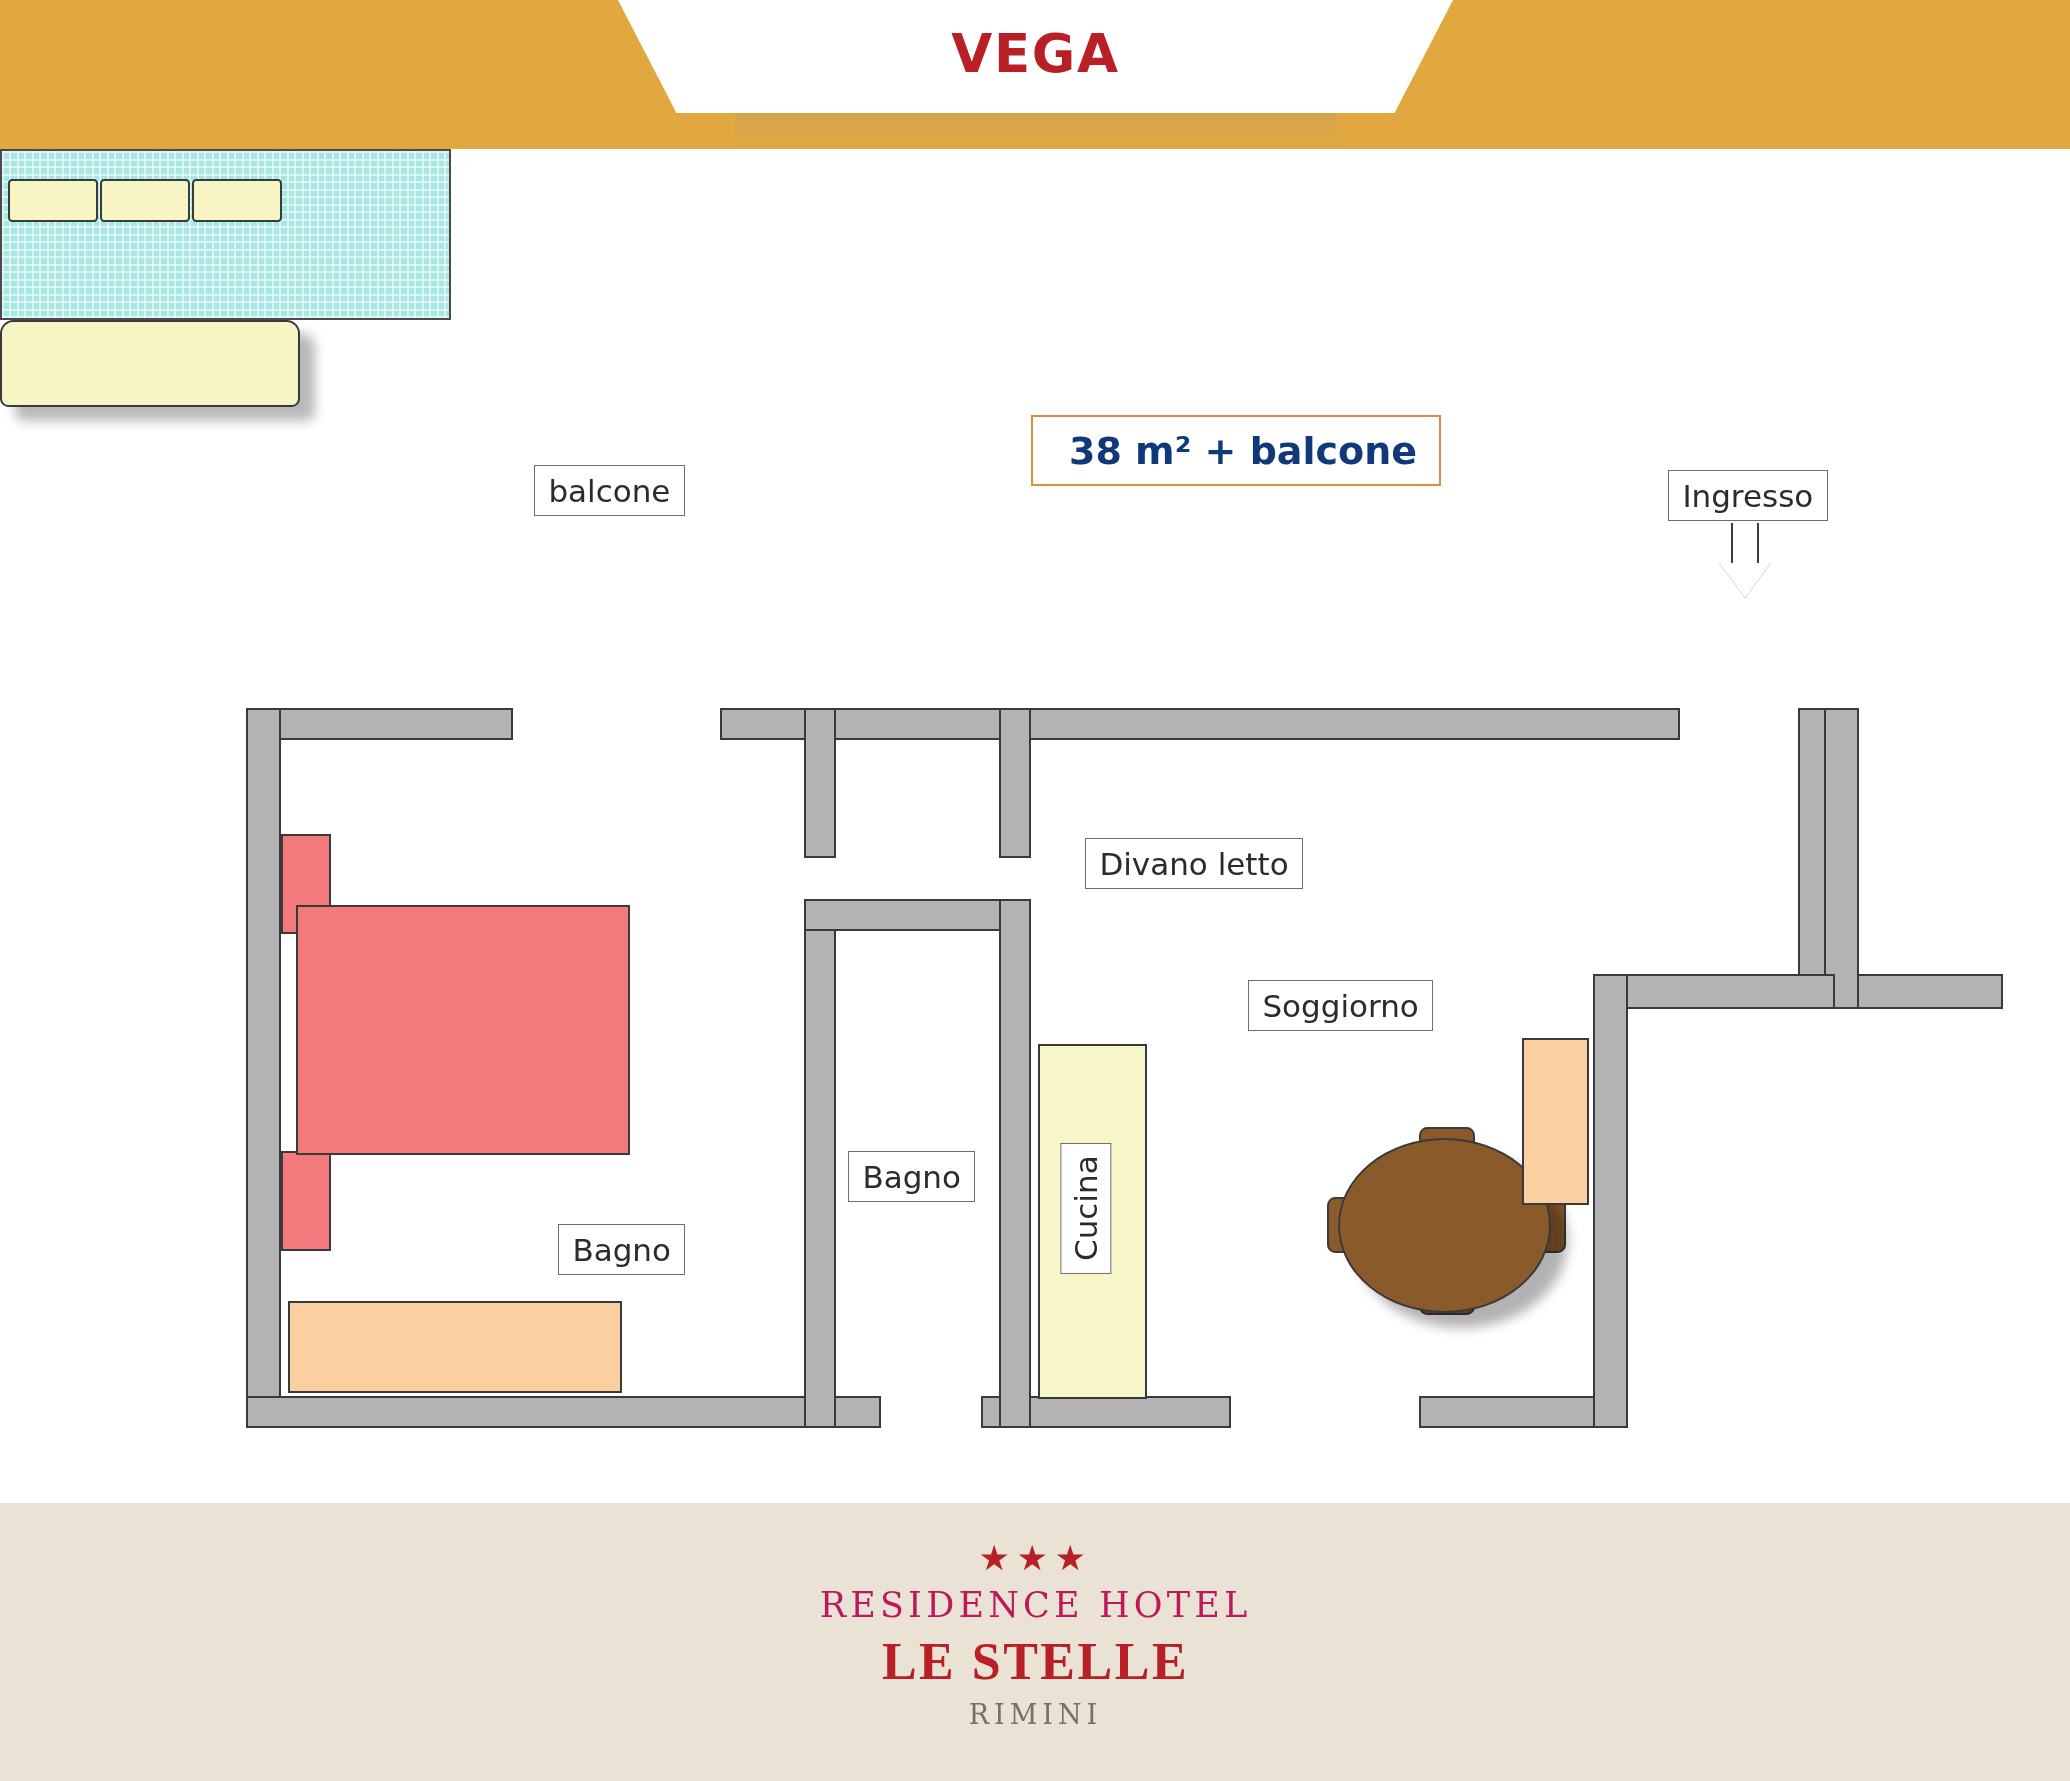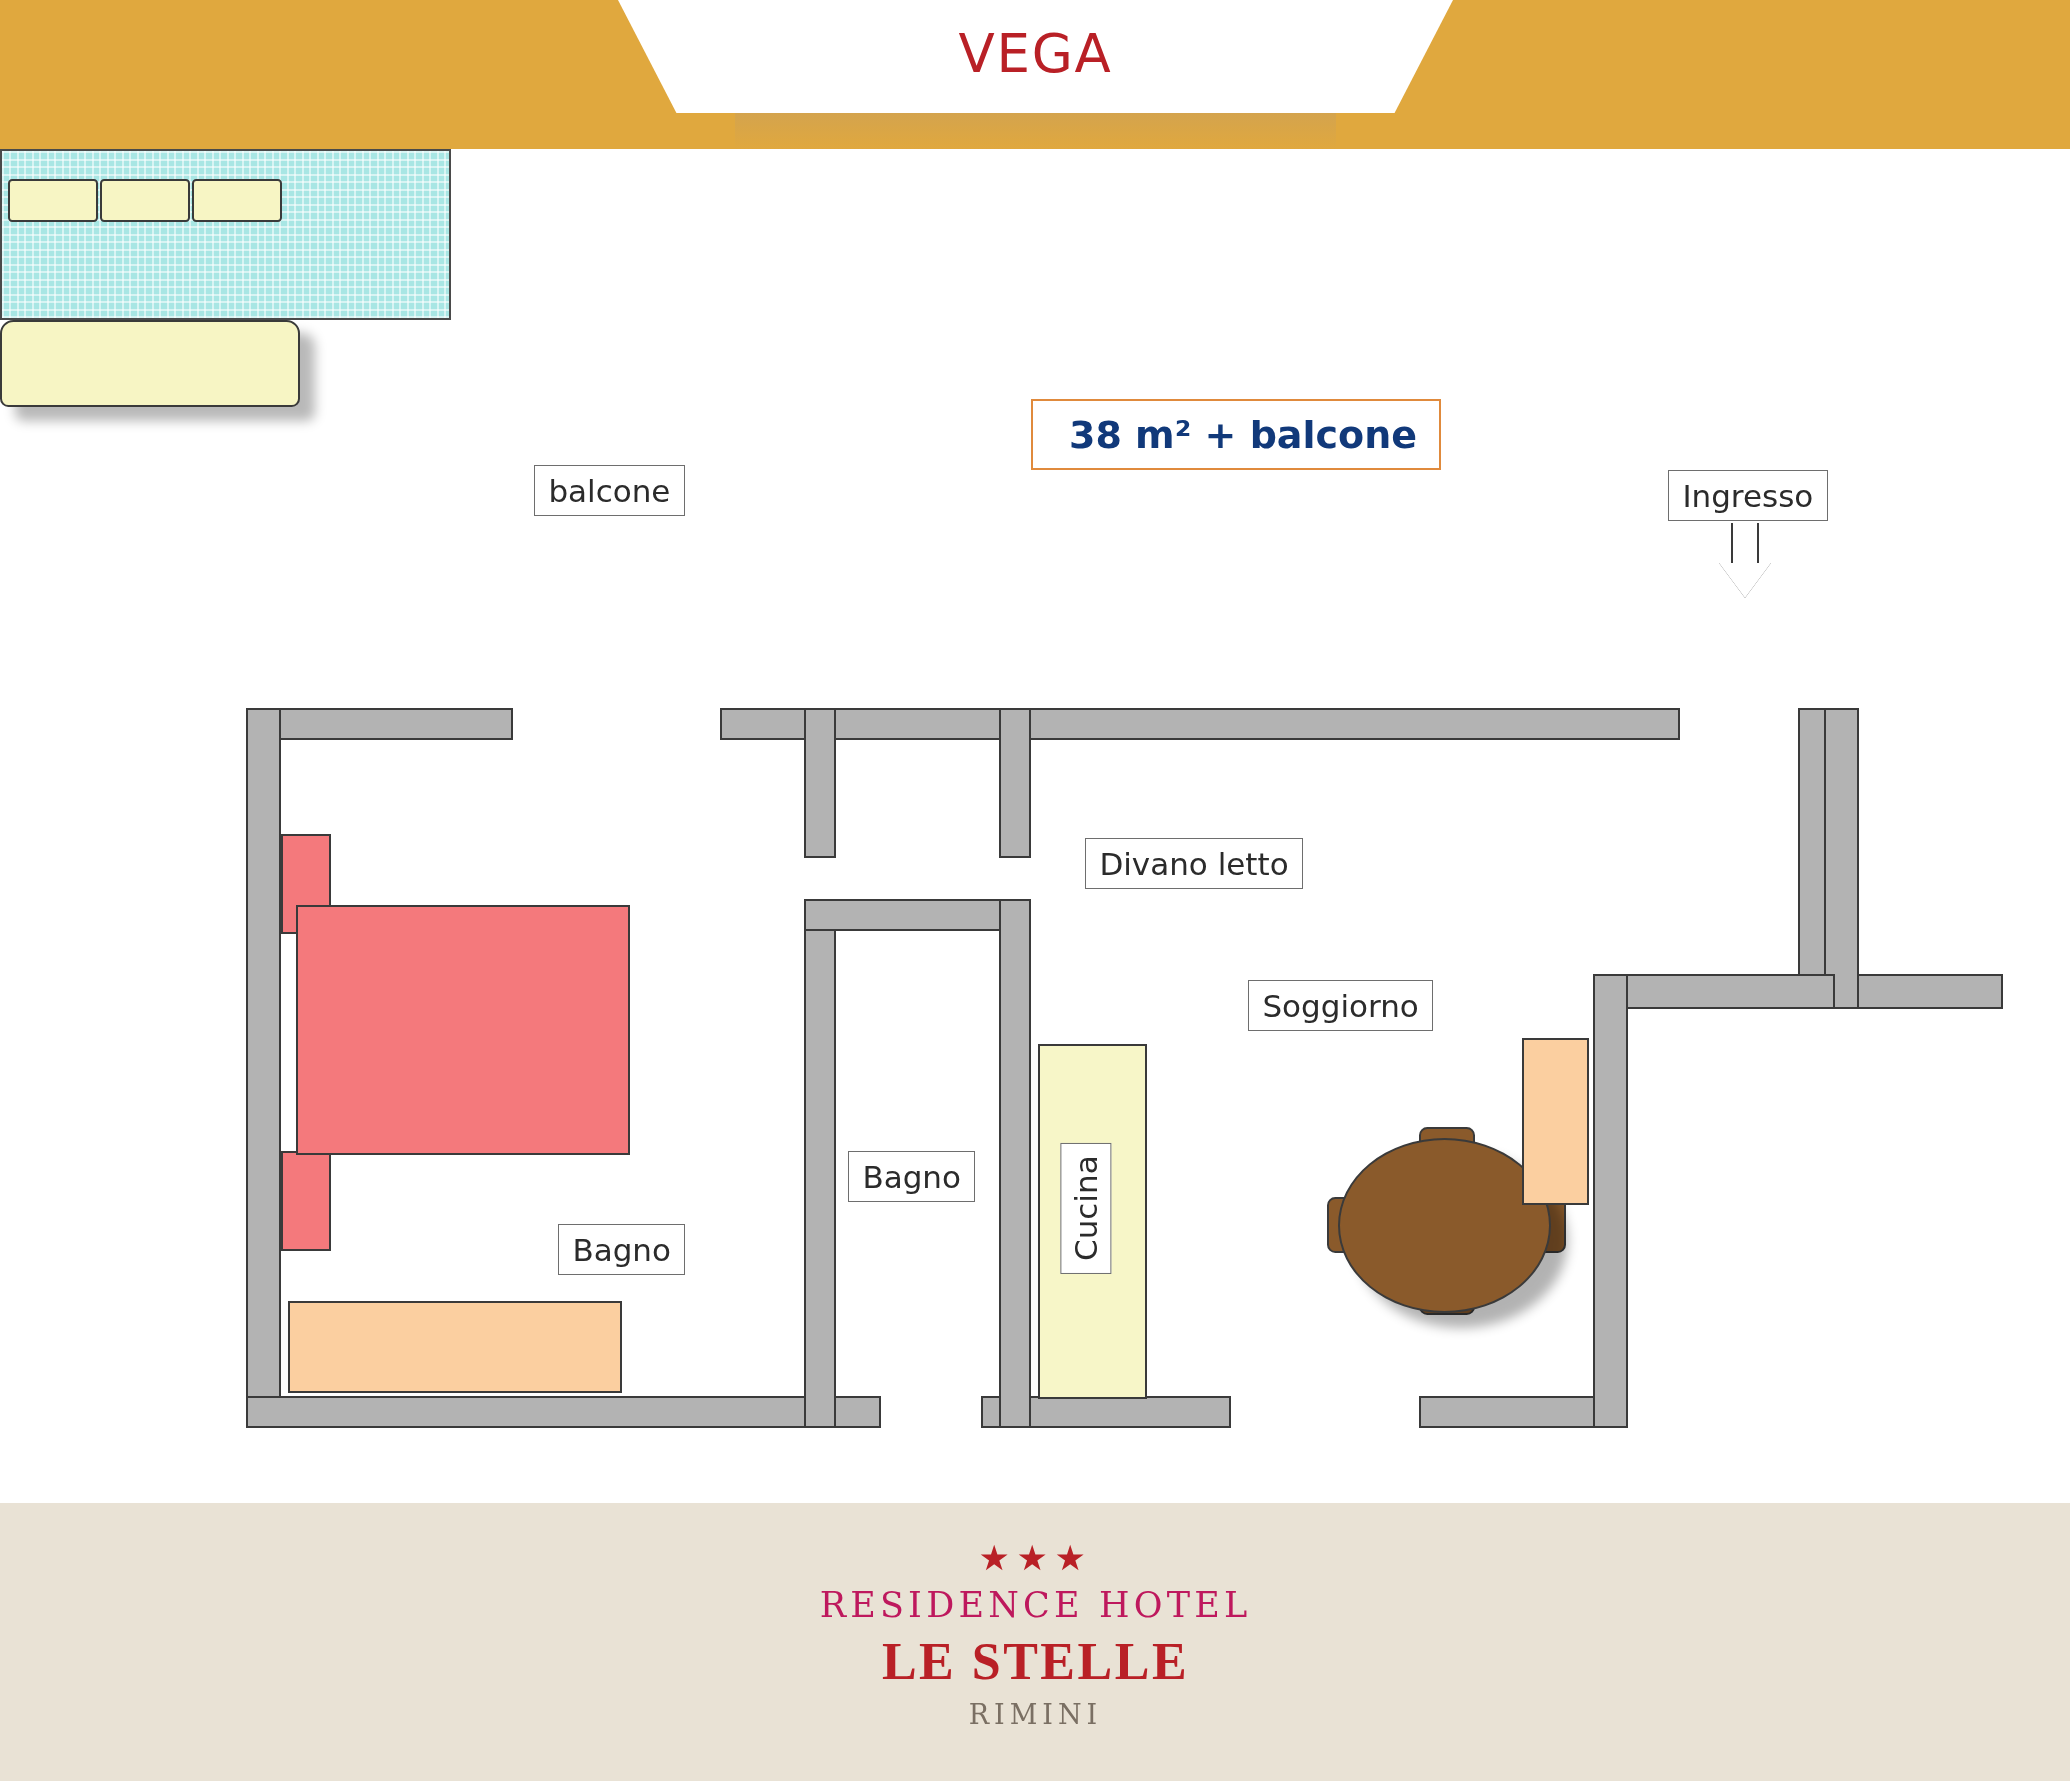--- a/index.html
+++ b/index.html
@@ -32,21 +32,21 @@
     background: #ffffff;
     clip-path: polygon(0% 0%, 100% 0%, 93% 100%, 7% 100%);
   }
   .header-title {
     position: absolute;
     left: 618px;
     top: 23.4px;
     width: 835px;
     text-align: center;
     font-size: 53px;
-    font-weight: normal;
+    font-weight: bold;
     letter-spacing: 1.7px;
     color: #b92026;
     font-family: "DejaVu Sans", sans-serif;
   }
   .header-shade {
     position: absolute;
     left: 735px;
     top: 113px;
     width: 601px;
     height: 36px;
@@ -260,21 +260,21 @@
   <div class="header-shade"></div>
   <div class="header-notch"></div>
   <div class="header-title">VEGA</div>
 </div>
 
 <div class="plan">
 
   <div class="balcony" style="left:399px; top:255px; width:447px; height:167px;"></div>
   <div class="label" style="left:534px; top:316px;">balcone</div>
 
-  <div class="area-badge" style="left:1031px; top:250px;padding-left:36px;">38 m² + balcone</div>
+  <div class="area-badge" style="left:1031px; top:266px;padding-left:36px;">38 m² + balcone</div>
 
   <div class="label" style="left:1668px; top:321px;">Ingresso</div>
   <div class="arrow" style="left:1731px; top:374px;">
     <div class="arrow-head-outline"></div>
     <div class="arrow-shaft"></div>
     <div class="arrow-head"></div>
   </div>
 
   <div class="room-fill" style="left:255px; top:576px; width:576px; height:701px;"></div>
   <div class="room-fill" style="left:831px; top:576px; width:200px; height:701px;"></div>

